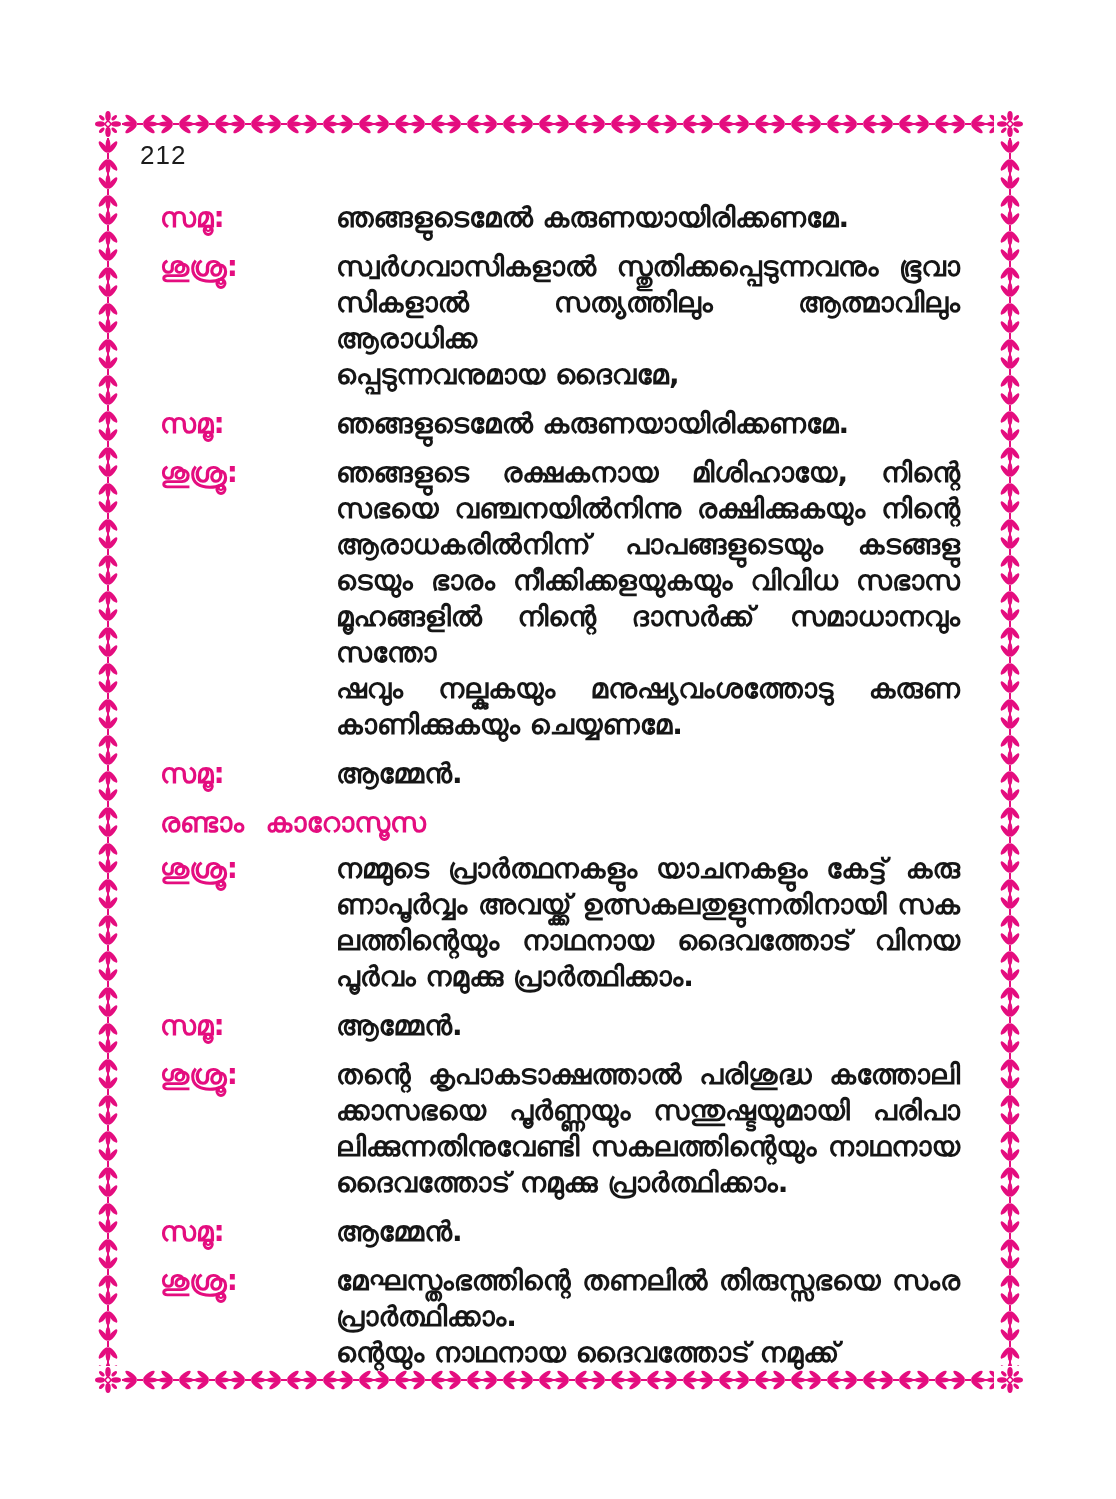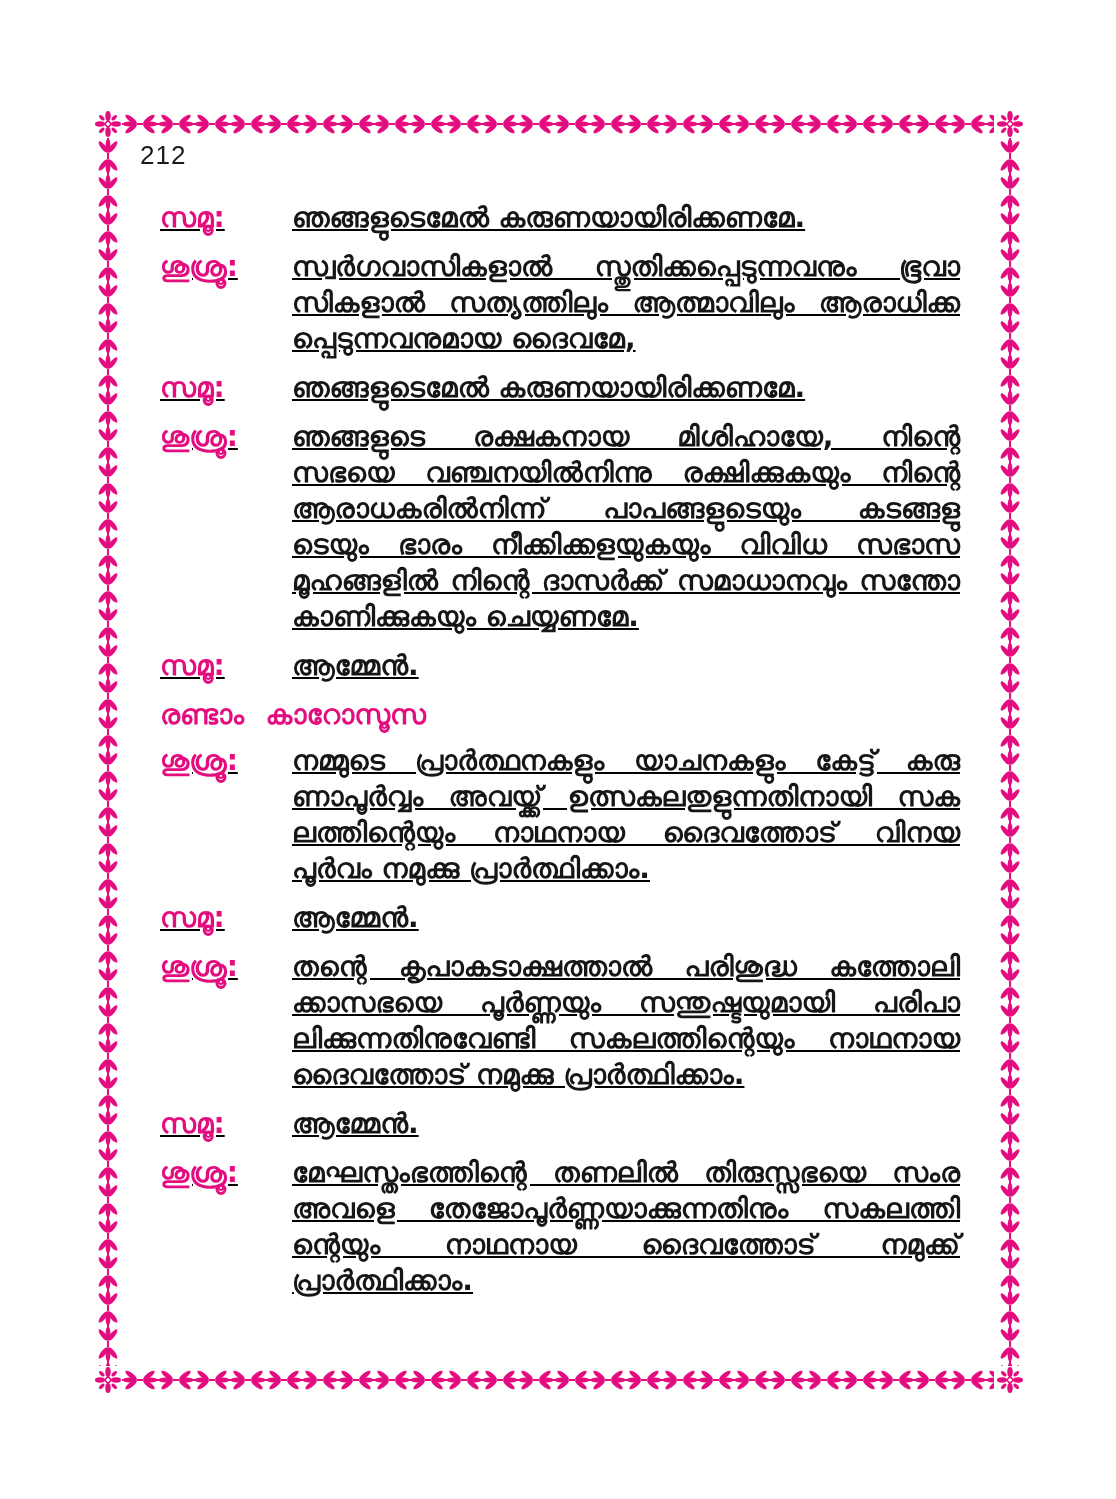--- a/index.html
+++ b/index.html
@@ -42,33 +42,34 @@
   .corner-br{left:996px;top:1366px;}
   
   .page-number{
     position:absolute;left:140px;top:140px;
     font-family:"Liberation Sans",sans-serif;
     font-size:26px;color:#1c1c1c;letter-spacing:1px;
   }
   .dialogue{
     position:absolute;left:160px;top:200px;width:800px;
   }
-  .row{display:flex;margin-bottom:13px;text-decoration:underline;}
+  .row{display:flex;margin-bottom:13px;}
   .speaker{
     flex:none;width:132px;
     color:var(--accent);
     font-weight:bold;font-size:28px;line-height:36px;
   }
   .lines{flex:1;min-width:0;}
   .line{
     font-weight:bold;font-size:28px;line-height:36px;
     color:var(--ink);
     text-align:justify;
     
     text-align-last:justify;
+    margin-left:44px;
   }
   .line:last-child{text-align-last:left;}
   .heading{
     text-align:left;
     color:var(--accent);
     font-weight:bold;font-size:28px;line-height:36px;
     word-spacing:12px;
     margin:8px 0 10px 0;
   }
 </style>
@@ -1970,20 +1971,21 @@
         </div>
       </div>
       <div class="row">
         <div class="speaker">ശുശ്രൂ:</div>
         <div class="lines">
           <div class="line">ഞങ്ങളുടെ രക്ഷകനായ മിശിഹായേ, നിന്റെ</div>
           <div class="line">സഭയെ വഞ്ചനയിൽനിന്നു രക്ഷിക്കുകയും നിന്റെ</div>
           <div class="line">ആരാധകരിൽനിന്ന് പാപങ്ങളുടെയും കടങ്ങളു</div>
           <div class="line">ടെയും ഭാരം നീക്കിക്കളയുകയും വിവിധ സഭാസ</div>
           <div class="line">മൂഹങ്ങളിൽ നിന്റെ ദാസർക്ക് സമാധാനവും സന്തോ</div>
+          <div class="line">ഷവും നല്കുകയും മനുഷ്യവംശത്തോടു കരുണ</div>
           <div class="line">കാണിക്കുകയും ചെയ്യണമേ.</div>
         </div>
       </div>
       <div class="row">
         <div class="speaker">സമൂ:</div>
         <div class="lines">
           <div class="line">ആമ്മേൻ.</div>
         </div>
       </div>
       <div class="heading">രണ്ടാം കാറോസൂസ</div>
@@ -2014,20 +2016,19 @@
       <div class="row">
         <div class="speaker">സമൂ:</div>
         <div class="lines">
           <div class="line">ആമ്മേൻ.</div>
         </div>
       </div>
       <div class="row">
         <div class="speaker">ശുശ്രൂ:</div>
         <div class="lines">
           <div class="line">മേഘസ്തംഭത്തിന്റെ തണലിൽ തിരുസ്സഭയെ സംര</div>
-          <div class="line">അവളെ തേജോപൂർണ്ണയാക്കുന്നതിനും സകലത്തി</div>
+          <div class="line">പ്രാർത്ഥിക്കാം.</div>
           <div class="line">ന്റെയും നാഥനായ ദൈവത്തോട് നമുക്ക്</div>
-          <div class="line">പ്രാർത്ഥിക്കാം.</div>
         </div>
       </div>
     </div>
 
 </div>
 
 </body></html>

